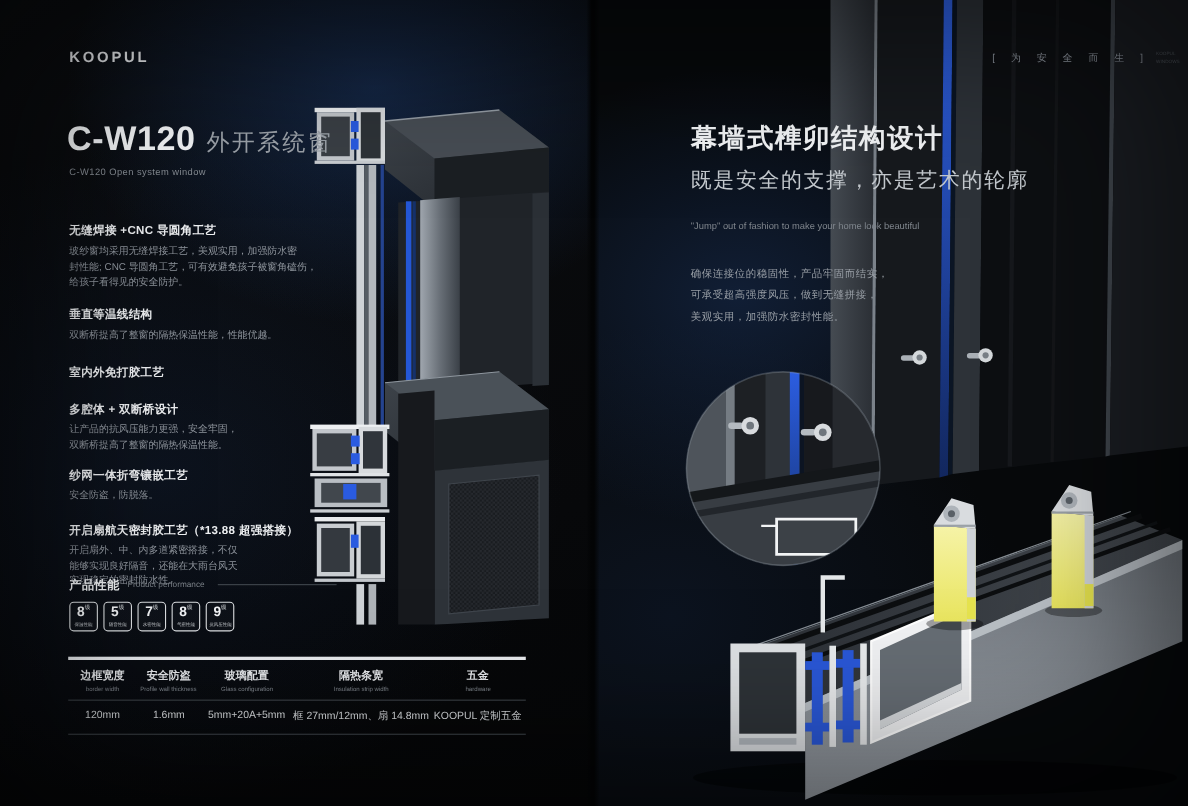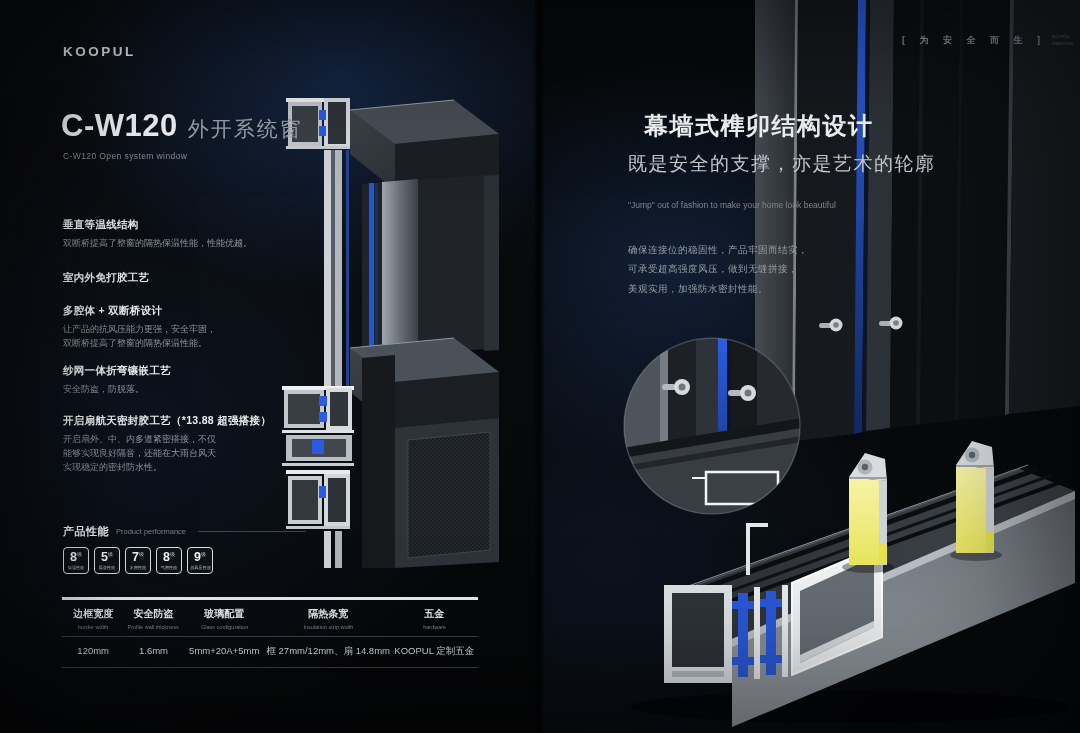--- a/index.html
+++ b/index.html
@@ -54,27 +54,27 @@
   .t-row { display:flex; }
   .t-col { text-align:center; }
   .c0{width:15%} .c1{width:14%} .c2{width:20%} .c3{width:30%} .c4{width:21%}
   .t-head { padding:7px 0 6px 0; }
   .t-zh { font-size:10px; font-weight:bold; color:#e6e8eb; }
   .t-en { font-size:6px; color:#7d838a; margin-top:3px; transform:scale(.92); }
   .t-vals { padding:8px 0 9px 0;justify-content:space-between; }
   .t-val { font-size:9.5px; color:#d6d9dc; white-space:nowrap; }
 
   
-  .corner-tag { position:absolute; left:362px; top:33px; display:flex; align-items:center; z-index:7;font-weight:bold; }
+  .corner-tag { position:absolute; left:362px; top:46px; display:flex; align-items:flex-start; z-index:7; }
   .tag-bracket { font-size:9px; color:#9097a0; letter-spacing:6px; white-space:nowrap; }
   .tag-sub { margin-left:6px; margin-top:1px; }
   .tag-sub div { font-size:5px; transform:scale(.85); transform-origin:left top; color:#4f555c; line-height:1.4; white-space:nowrap; }
 
   .r-text { position:absolute; left:88px; top:110px; z-index:6; width:360px; }
-  .r-title { font-size:24px; font-weight:bold; color:#f3f5f7; letter-spacing:1.5px;margin-left:16px; }
+  .r-title { font-size:24px; font-weight:bold; color:#f3f5f7; letter-spacing:1.5px; }
   .r-subtitle { font-size:19px; color:#c4c9ce; letter-spacing:1.5px; margin-top:9px; font-weight:400; }
   .r-en { margin-top:21px; font-size:8.5px; color:#7f858c; line-height:1.85; }
   .r-para { margin-top:26px; font-size:9.5px; color:#999fa6; line-height:2.05; white-space:pre-line; letter-spacing:.5px; }
 
   .illus { position:absolute; z-index:2; }
   .win-illus { left:262px; top:88px; z-index:3; }
   .slabs-illus { left:0; top:0; z-index:1; }
   .inset-illus { left:82px; top:336px; z-index:5; }
   .rail-illus { left:80px; top:425px; z-index:4; }
 </style>
@@ -86,20 +86,26 @@
   <div class="panel panel-left">
 
     <div class="logo">KOOPUL</div>
 
     <div class="title-row">
       <span class="title-main">C-W120</span><span class="title-suffix">外开系统窗</span>
     </div>
     <div class="subtitle">C-W120 Open system window</div>
 
     <div class="features">
+      <div class="feature m1">
+        <div class="f-h">无缝焊接 +CNC 导圆角工艺</div>
+        <div class="f-b">玻纱窗均采用无缝焊接工艺，美观实用，加强防水密
+封性能; CNC 导圆角工艺，可有效避免孩子被窗角磕伤，
+给孩子看得见的安全防护。</div>
+      </div>
       <div class="feature m2">
         <div class="f-h">垂直等温线结构</div>
         <div class="f-b">双断桥提高了整窗的隔热保温性能，性能优越。</div>
       </div>
       <div class="feature m3">
         <div class="f-h">室内外免打胶工艺</div>
       </div>
       <div class="feature m4">
         <div class="f-h">多腔体 + 双断桥设计</div>
         <div class="f-b">让产品的抗风压能力更强，安全牢固，

